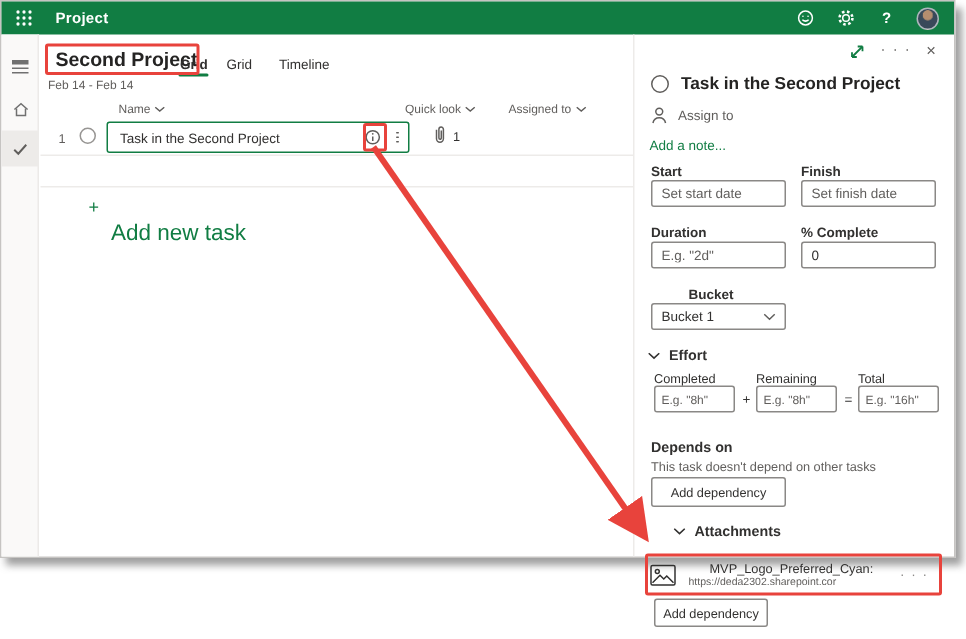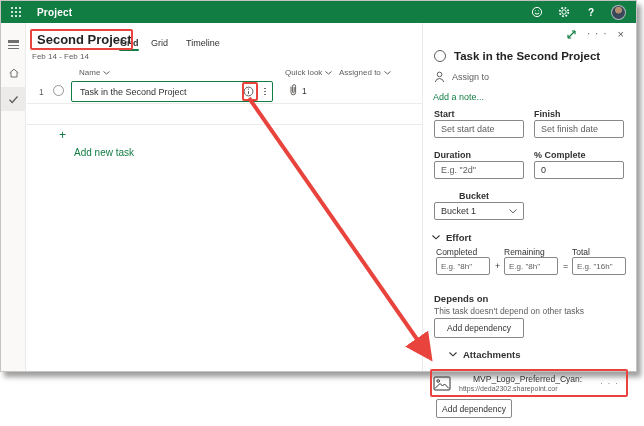--- a/index.html
+++ b/index.html
@@ -43,21 +43,21 @@
   .task-cell { position:absolute; left:70px; top:80px; width:202px; height:21px;
                border:1.5px solid #117d43; border-radius:2px; background:#fff;
                display:flex; align-items:center; }
   .task-cell-text { font-size:9px; color:#323130; margin-left:8px; flex:1; }
   .dots-v { display:flex; flex-direction:column; gap:1.5px; align-items:center; padding:0 6px; }
   .dots-v i { width:1.6px; height:1.6px; background:#605e5c; border-radius:50%; }
   .quick-look-cell { position:absolute; left:288px; top:83px; display:flex; align-items:center; gap:4px; }
   .ql-count { font-size:8.5px; color:#323130; }
   .add-task { position:absolute; left:58px; top:110px; display:flex; align-items:center; gap:8px; color:#117d43; }
   .add-plus { font-size:12px; }
-  .add-task-label { font-size:10px;margin-top:36px; }
+  .add-task-label { font-size:15px;margin-top:36px; }
 
   
   .panel-divider { position:absolute; left:421px; top:22px; width:1px; bottom:0; background:#edebe9; }
   .panel-top { position:absolute; top:27px; right:12px; display:flex; align-items:center; gap:10px; }
   .p-more { color:#605e5c; font-size:10px; letter-spacing:1px; line-height:6px; }
   .p-close { color:#605e5c; font-size:11px; }
   .p-title-circle { position:absolute; left:433px; top:49px; width:12px; height:12px; border:1.2px solid #605e5c; border-radius:50%; }
   .p-title { position:absolute; left:453px; top:49px; font-size:11.5px; font-weight:700; color:#252423; }
   .assign-row { position:absolute; left:433px; top:70px; display:flex; align-items:center; gap:7px; }
   .assign-label { font-size:9px; color:#605e5c; }
@@ -161,21 +161,21 @@
   <span class="tab" style="left:150px;">Grid</span>
   <span class="tab" style="left:185px;">Timeline</span>
   <div class="tab-underline"></div>
 
   <div class="col-head" style="left:78px;">
     <span>Name</span>
     <svg width="7" height="4" viewBox="0 0 7 4" fill="none" stroke="#605e5c" stroke-width="1">
         <path d="M0.5 0.5 L3.5 3 L6.5 0.5"></path>
       </svg>
   </div>
-  <div class="col-head" style="left:284px;text-align:right;">
+  <div class="col-head" style="left:269px;text-align:right;">
     <span>Quick look</span>
     <svg width="7" height="4" viewBox="0 0 7 4" fill="none" stroke="#605e5c" stroke-width="1">
         <path d="M0.5 0.5 L3.5 3 L6.5 0.5"></path>
       </svg>
   </div>
   <div class="col-head" style="left:338px;">
     <span>Assigned to</span>
     <svg width="7" height="4" viewBox="0 0 7 4" fill="none" stroke="#605e5c" stroke-width="1">
         <path d="M0.5 0.5 L3.5 3 L6.5 0.5"></path>
       </svg>

